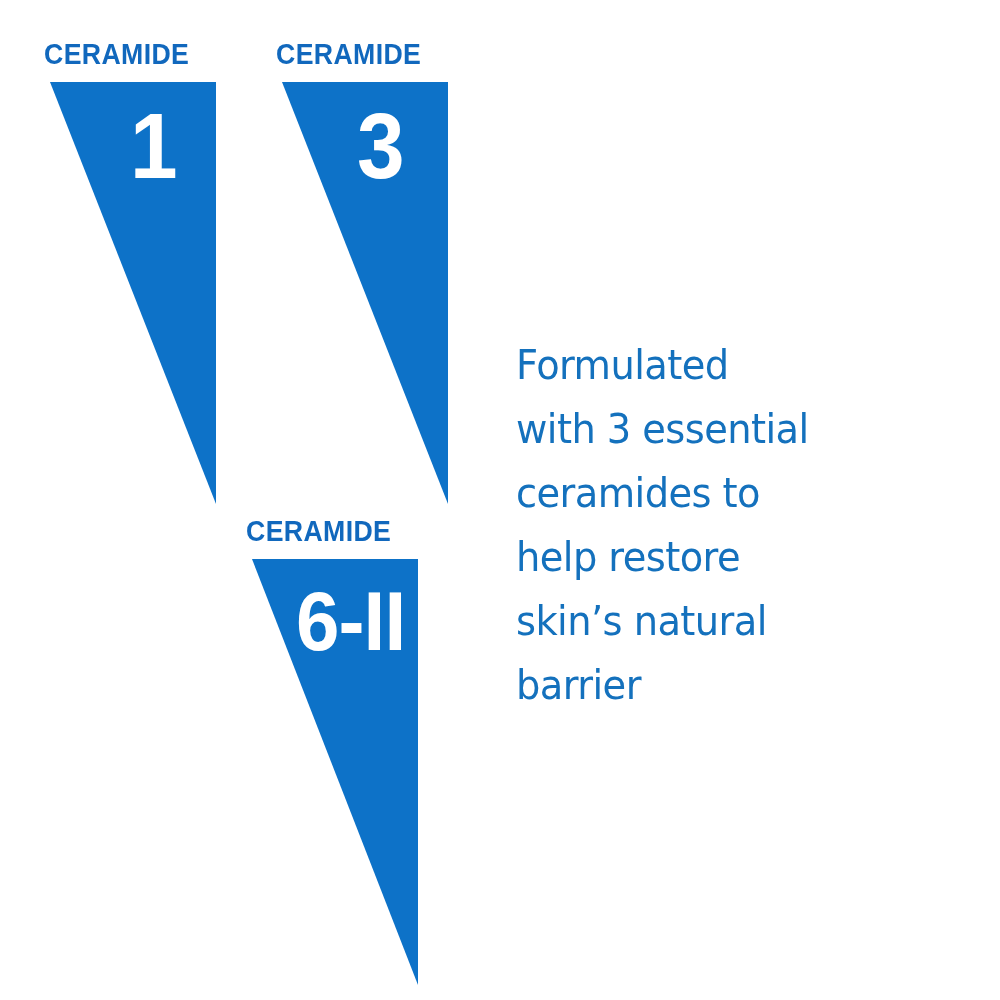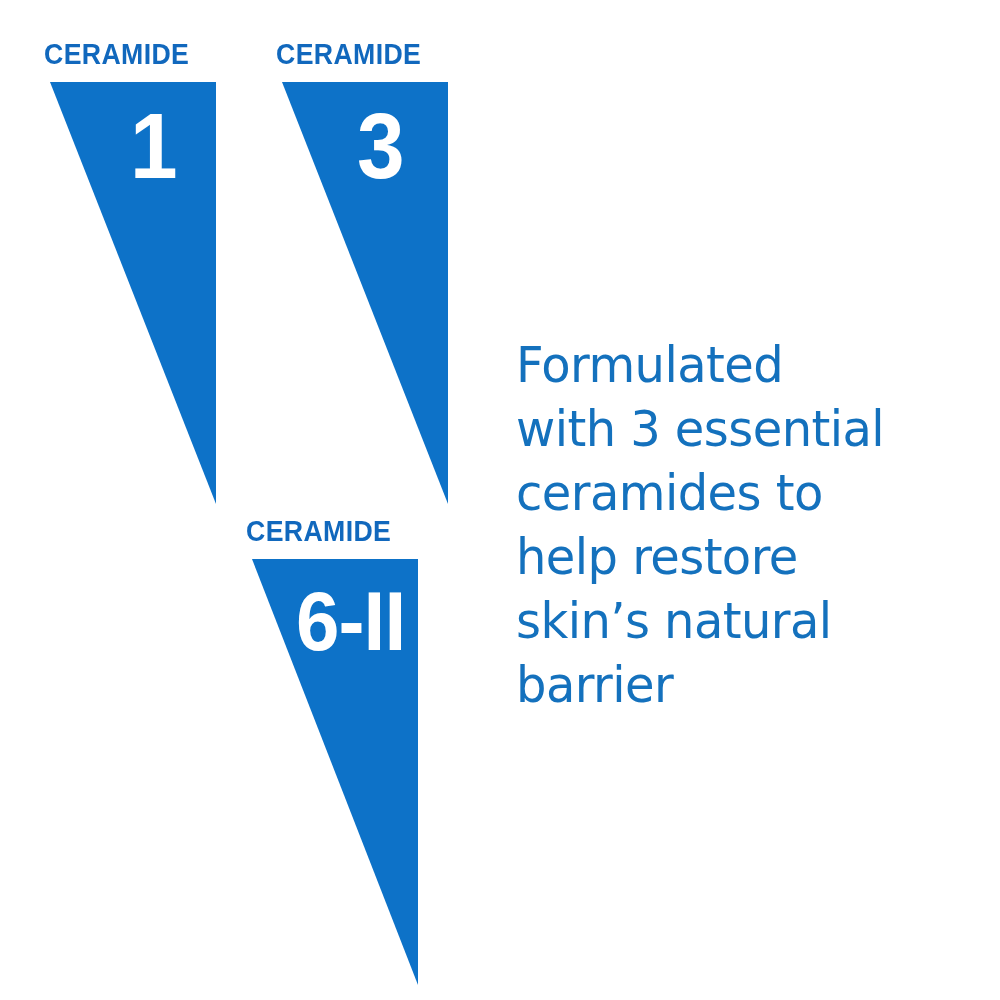--- a/index.html
+++ b/index.html
@@ -92,21 +92,21 @@
 
   
   #body-copy {
     position: absolute;
     left: 516px;
     top: 333px;
     width: 440px;
     color: #1471bd;
     font-family: "DejaVu Sans", sans-serif;
     font-weight: 400;
-    font-size: 50px;
+    font-size: 40px;
     line-height: 64px;
     letter-spacing: -0.6px;
   }
   #body-copy .copy-line {
     display: block;
     white-space: nowrap;
     transform: scaleX(0.96);
     transform-origin: left center;
   }
 </style>

